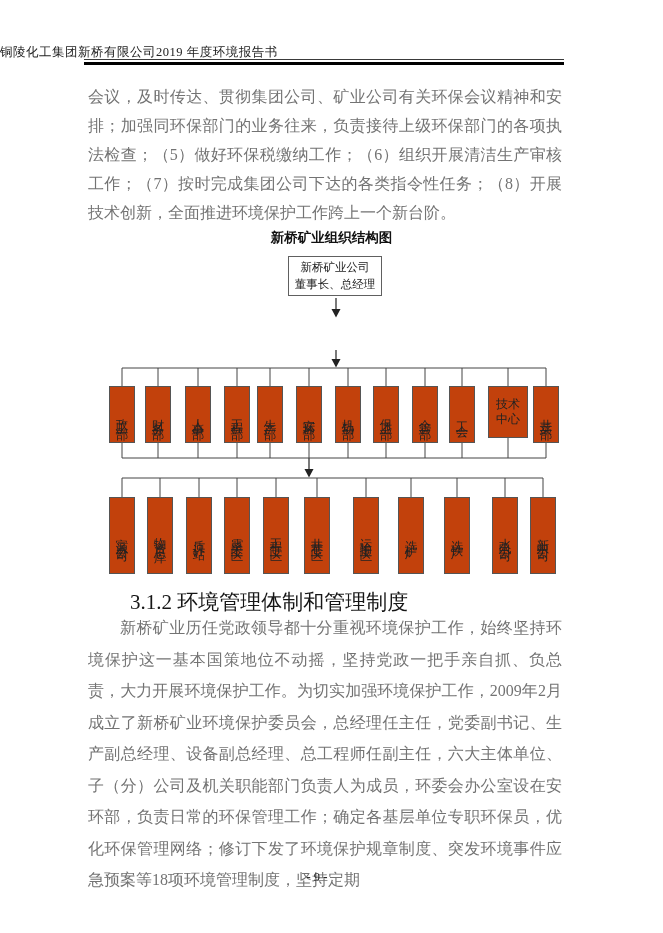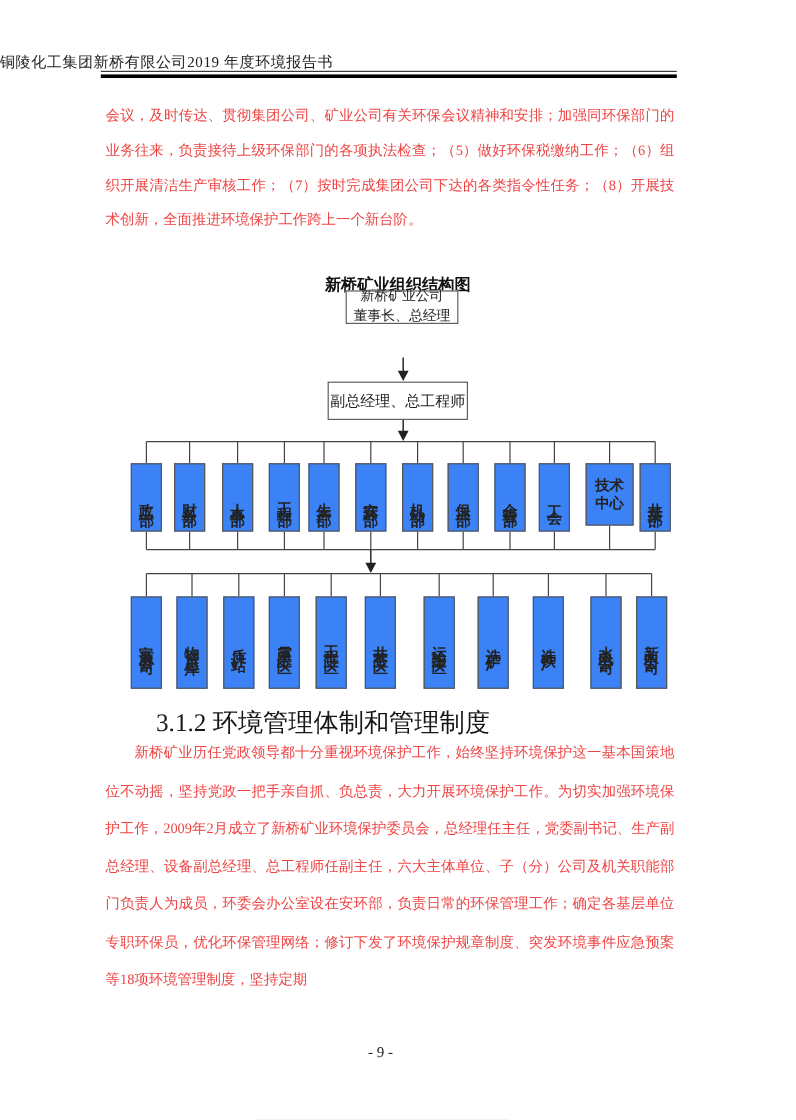--- a/index.html
+++ b/index.html
@@ -21,24 +21,24 @@
     color:#222;
   }
   .hdr-rule{
     top:59px;left:84px;width:480px;height:2px;
     border-top:1px solid #3a3a3a;
     border-bottom:3px solid #000;
   }
   
   .para{
     left:88px;width:474px;
-    font-size:12px;
+    font-size:16px;
     line-height:29px;
     text-align:justify;
-    color:#ef4444;
+    color:#737373;
   }
   .para.p2{line-height:31.5px;text-indent:2em;}
   .sec-head{
     left:88px;width:474px;
     font-size:21px;
     line-height:24px;
     text-indent:2em;
     color:#161616;
   }
   
@@ -57,31 +57,30 @@
     display:flex;flex-direction:column;
     align-items:center;justify-content:center;
     font-size:11.5px;line-height:17px;
     text-align:center;color:#222;
     box-sizing:border-box;
   }
   .obox{
     position:absolute;
     width:26px;
     border:1px solid #555;
-    background:#3b82f6;
+    background:#c2410c;
     box-sizing:border-box;
     writing-mode:vertical-rl;
     text-orientation:upright;
     text-align:center;
     font-size:12.5px;
     line-height:24px;
     letter-spacing:4px;
     color:#222;
     overflow:hidden;
-    font-weight:bold;
   }
   .obox.hwrap{
     writing-mode:horizontal-tb;
     letter-spacing:0;
     display:flex;align-items:center;justify-content:center;
     text-align:center;
     font-size:12px;line-height:15px;
     padding:0 6px;
   }
   .footer-page{
@@ -115,26 +114,23 @@
       M122 368 V386 M158 368 V386 M198 368 V386 M237 368 V386 M270 368 V386 M309 368 V386
       M348 368 V386 M386 368 V386 M425 368 V386 M462 368 V386 M508 368 V386 M546 368 V386
       M122 443 V458 M158 443 V458 M198 443 V458 M237 443 V458 M270 443 V458 M309 443 V458
       M348 443 V458 M386 443 V458 M425 443 V458 M462 443 V458 M508 438 V458 M546 443 V458
       M122 458 H546
       M122 478 H543
       M122 478 V497 M160 478 V497 M199 478 V497 M237 478 V497 M276 478 V497 M317 478 V497
       M366 478 V497 M411 478 V497 M457 478 V497 M505 478 V497 M543 478 V497"></path>
   </svg>
 
-  <div class="tbox" style="left:288px;top:242px;width:94px;height:28px">
+  <div class="tbox" style="left:288px;top:256px;width:94px;height:40px">
     <div>新桥矿业公司</div>
     <div>董事长、总经理</div>
-  </div>
-  <div class="tbox" style="left:273px;top:318px;width:117px;height:32px;font-size:12.5px">
-    <div>副总经理、总工程师</div>
   </div>
 
   <div class="obox" style="left:109px;top:386px;height:57px">政工部</div>
   <div class="obox" style="left:145px;top:386px;height:57px">财务部</div>
   <div class="obox" style="left:185px;top:386px;height:57px">人事部</div>
   <div class="obox" style="left:224px;top:386px;height:57px">工程部</div>
   <div class="obox" style="left:257px;top:386px;height:57px">生产部</div>
   <div class="obox" style="left:296px;top:386px;height:57px">安环部</div>
   <div class="obox" style="left:335px;top:386px;height:57px">机动部</div>
   <div class="obox" style="left:373px;top:386px;height:57px">保卫部</div>

